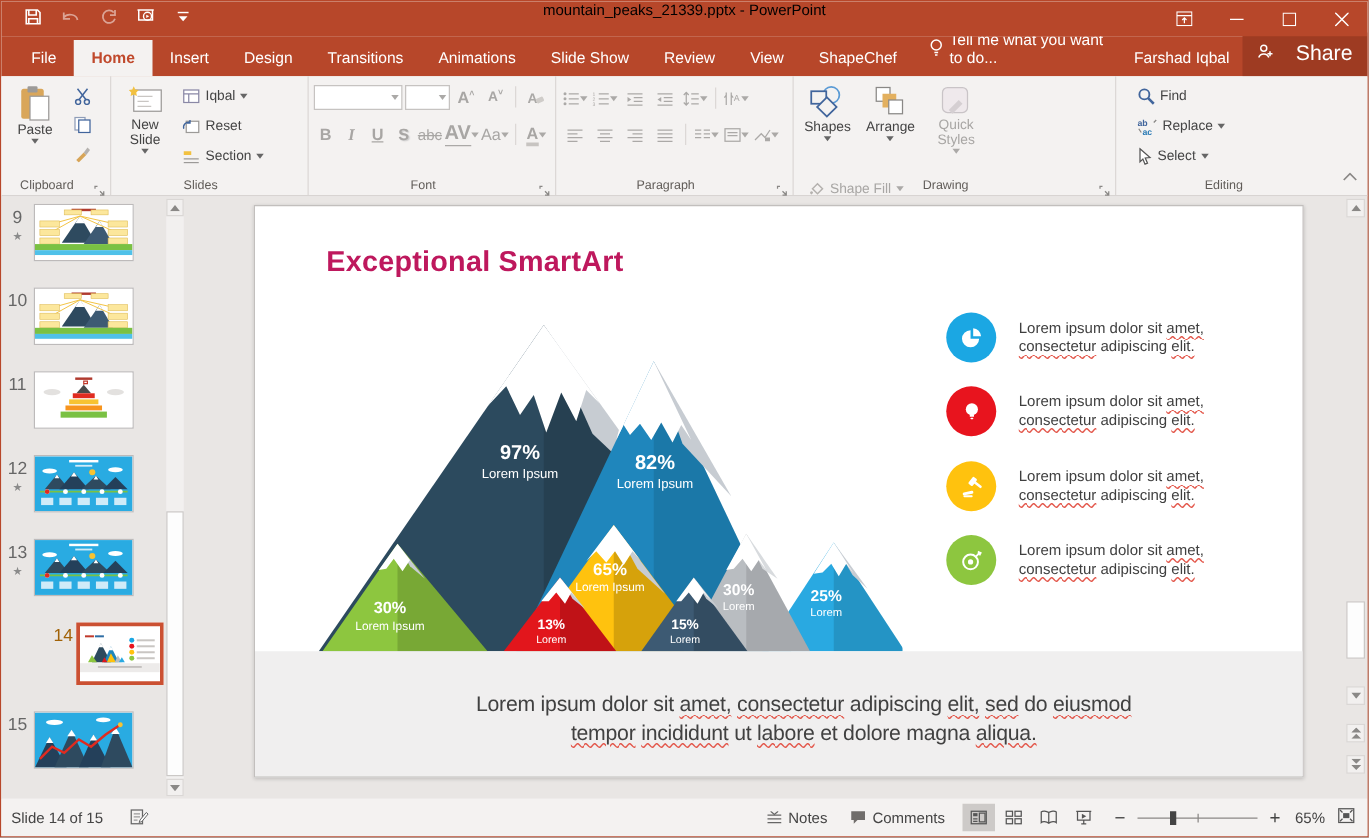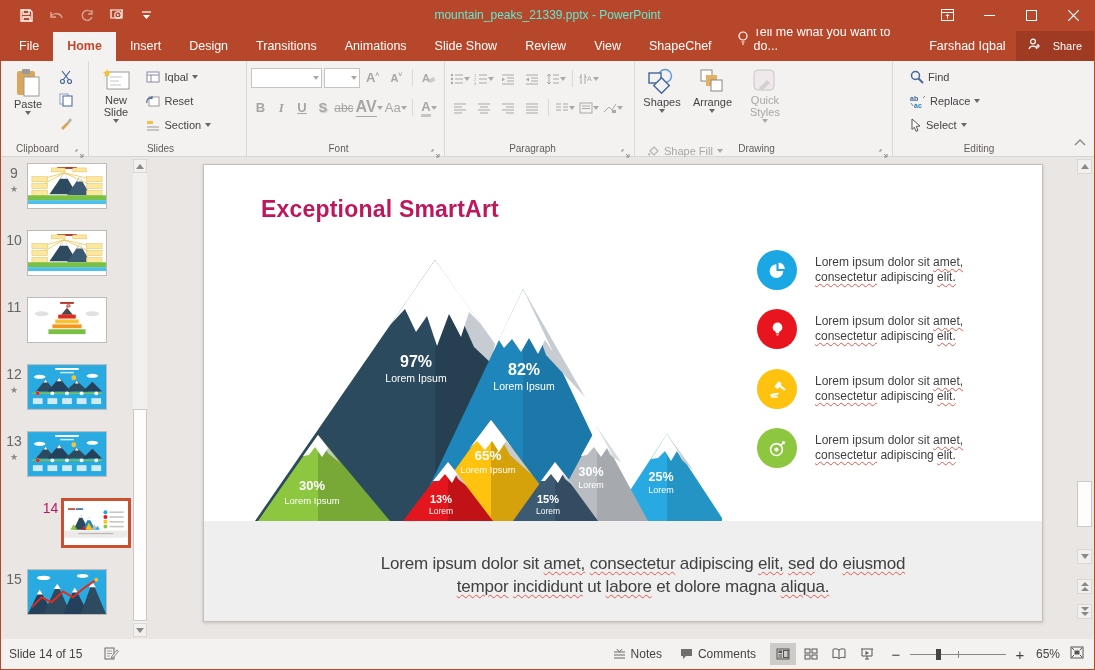--- a/index.html
+++ b/index.html
@@ -1,37 +1,37 @@
 <!DOCTYPE html>
 <html><head>
 <meta charset="utf-8">
 <style>
   * { margin:0; padding:0; box-sizing:border-box; }
   html,body { background:#777; }
   body { font-family:"Liberation Sans", sans-serif; }
   .window { width:1095px; height:670px; background:#F4F2F1; border:1px solid #B7472A; display:flex; flex-direction:column; overflow:hidden; position:relative; }
 
   
-  .titlebar { height:28px; background:#B7472A; display:flex; align-items:center; color:#5eead4; position:relative; flex:0 0 auto; }
+  .titlebar { height:28px; background:#B7472A; display:flex; align-items:flex-start; color:#000000; position:relative; flex:0 0 auto; }
   .qat { display:flex; align-items:center; gap:4px; padding-left:12px; }
   .qat .qbtn { width:26px; height:24px; display:flex; align-items:center; justify-content:center; }
   .qat svg { display:block; }
   .dim { opacity:.5; }
   .tb-title { position:absolute; left:0; right:0; text-align:center; font-size:12px; pointer-events:none; }
   .winctrls { margin-left:auto; display:flex; height:28px; }
   .winctrl { width:42px; display:flex; align-items:center; justify-content:center; }
 
   
   .tabrow { height:32px; background:#B7472A; display:flex; align-items:flex-end; color:#fff; flex:0 0 auto; }
   .tab { padding:7px 14px 8px; font-size:12.5px; white-space:nowrap; }
   .tab.active { background:#F4F2F1; color:#C0492C; font-weight:bold; }
   .tellme { display:flex; align-items:center; gap:6px; padding:7px 12px 8px; font-size:12.5px; }
   .tabspacer { flex:1; }
   .account { padding:7px 10px 8px; font-size:12.5px; white-space:nowrap; }
-  .sharebtn { background:#9E3B22; padding:7px 12px 8px; font-size:11px; display:flex; gap:12px; align-items:center; }
+  .sharebtn { background:#9E3B22; padding:7px 12px 8px; font-size:17px; display:flex; gap:18px; align-items:center; }
 
   
   .ribbon { height:96px; background:#F4F2F1; border-bottom:1px solid #D8D4D2; display:flex; flex:0 0 auto; position:relative; }
   .rgroup { position:relative; border-right:1px solid #DCD8D6; padding:3px 4px 16px 4px; }
   .rgroup-label { position:absolute; bottom:2px; left:0; right:14px; text-align:center; font-size:10px; color:#605C58; }
   .launcher { position:absolute; bottom:2px; right:3px; width:10px; height:10px; }
   .bigbtn { display:inline-flex; flex-direction:column; align-items:center; justify-content:flex-start; width:46px; height:74px; padding-top:4px; font-size:11px; color:#444; text-align:center; vertical-align:top; }
   .bigbtn .dd { margin-top:1px; }
   .bigbtn.disabled { color:#A8A6A4; }
   .smallcol { display:inline-flex; flex-direction:column; gap:2px; vertical-align:top; padding-top:2px; }
@@ -48,21 +48,21 @@
 
   
   .bodyarea { flex:1; display:flex; background:#E9E6E4; min-height:0; }
   .thumbpanel { width:148px; position:relative; flex:0 0 auto; }
   .thumblist { position:absolute; left:0; top:6px; bottom:0; width:130px; overflow:hidden; }
   .thumbrow { display:flex; margin-bottom:21px; }
   .thumbnum { width:26px; text-align:center; font-size:14px; color:#666; padding-top:2px; }
   .thumbnum .star { display:block; font-size:9px; color:#8a8a8a; margin-top:3px; }
   .thumbbox { width:80px; height:46px; background:#fff; border:1px solid #BDBABA; }
   .thumbrow.selected .thumbbox { border:3px solid #CB5032; width:84px; height:50px; }
-  .thumbrow.selected .thumbnum { color:#be185d;margin-left:39px; }
+  .thumbrow.selected .thumbnum { color:#a16207;margin-left:39px; }
   .thumbbox svg { display:block; width:100%; height:100%; }
   .pscroll { position:absolute; right:2px; top:2px; bottom:2px; width:14px; background:#F2F0EF; }
   .pscroll .arr { position:absolute; left:0; width:14px; height:14px; background:#F2F0EF; border:1px solid #DAD7D5; display:flex; align-items:center; justify-content:center; }
   .pthumb { position:absolute; left:0; width:14px; background:#FDFDFD; border:1px solid #CBC8C6; }
 
   .canvas { flex:1; position:relative; min-width:0; }
   .slide { position:absolute; left:54px; top:7px; width:840px; height:458px; background:#fff; border:1px solid #C2BFBD; box-shadow:0 1px 3px rgba(0,0,0,.18); }
   .slide-title { position:absolute; left:57px; top:31px; font-size:23px; font-weight:bold; color:#be185d; letter-spacing:.2px; }
   .mountains { position:absolute; left:26px; top:90px; width:492px; height:268px; }
   .mtn-val { font-weight:bold; fill:#fff; }
@@ -152,21 +152,21 @@
       </div>
       <div class="winctrl close">
         <svg width="11" height="11" viewBox="0 0 11 11">
             <path d="M0,0 L11,11 M11,0 L0,11" stroke="#fff" stroke-width="1.2"></path>
           </svg>
       </div>
     </div>
   </div>
 
   <div class="tabrow">
-    <div class="tab" style="padding-left:18px">File</div>
+    <div class="tab" style="padding-left:24px">File</div>
     <div class="tab active">Home</div>
     <div class="tab">Insert</div>
     <div class="tab">Design</div>
     <div class="tab">Transitions</div>
     <div class="tab">Animations</div>
     <div class="tab">Slide Show</div>
     <div class="tab">Review</div>
     <div class="tab">View</div>
     <div class="tab">ShapeChef</div>
     <div class="tellme">

